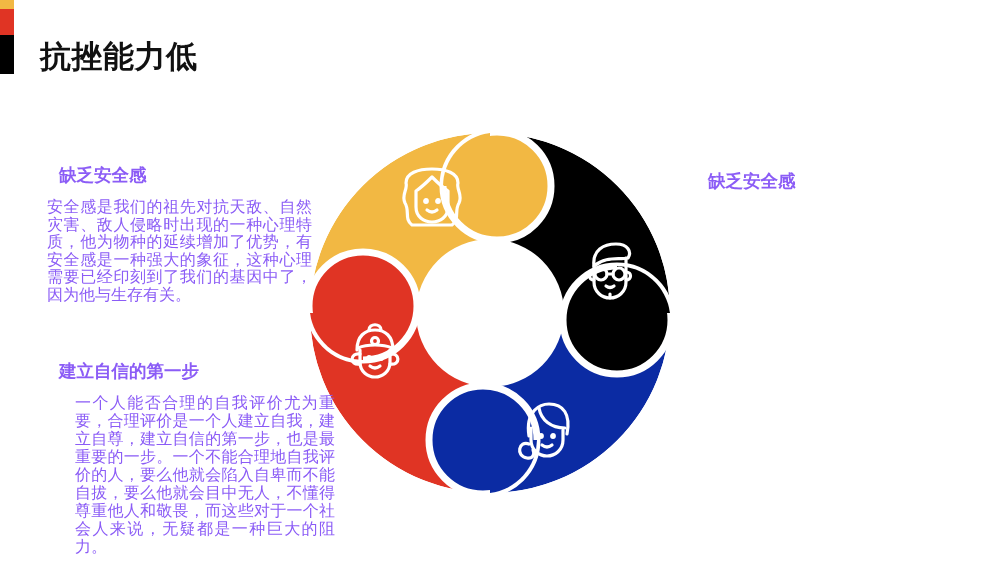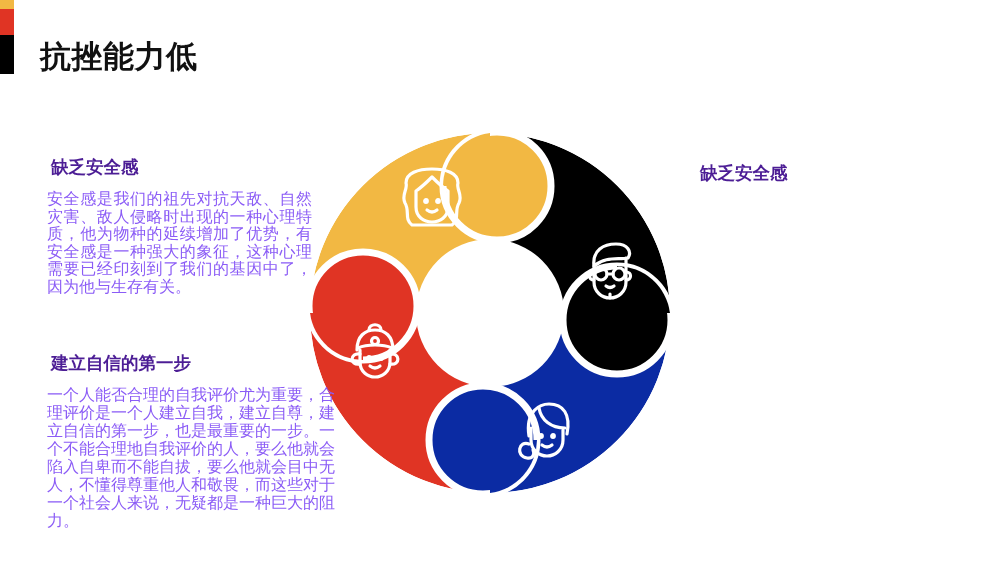--- a/index.html
+++ b/index.html
@@ -11,32 +11,32 @@
   }
   .accent-bar { position: absolute; left: 0; top: 0; width: 14px; }
   .accent-bar div { width: 14px; }
   .page-title {
     position: absolute; left: 40px; top: 36px;
     font-size: 31px; font-weight: bold; color: #111; letter-spacing: 0.5px;
     white-space: nowrap;
   }
   .block { position: absolute; width: 270px; }
   .block h3 {
-    margin: 4px; font-size: 17.5px; font-weight: bold; color: #4c1d95;
+    margin: 12px; font-size: 17.5px; font-weight: bold; color: #8b5cf6;
     white-space: nowrap; line-height: 22px;
   }
   .block p {
     margin: 12px 0 0 0; font-size: 16px; line-height: 17.6px; color: #8b5cf6;
     text-align: justify;
   }
   #block-tl { left: 47px; top: 152px; width: 265px; }
   #block-bl { left: 47px; top: 348px; width: 288px; }
   #block-tr { left: 696px; top: 158px; width: 285px; }
   #block-br { left: 705px; top: 350px; width: 276px; }
-  #block-bl p { line-height: 18px; }
+  #block-bl p { line-height: 18px; margin-left: 28px; }
   svg.ring { position: absolute; left: 0; top: 0; }
 </style>
 </head>
 <body>
 
 <div class="accent-bar">
   <div style="height:9px;background:#F2B843;"></div>
   <div style="height:26px;background:#E03424;"></div>
   <div style="height:39px;background:#000000;"></div>
 </div>

